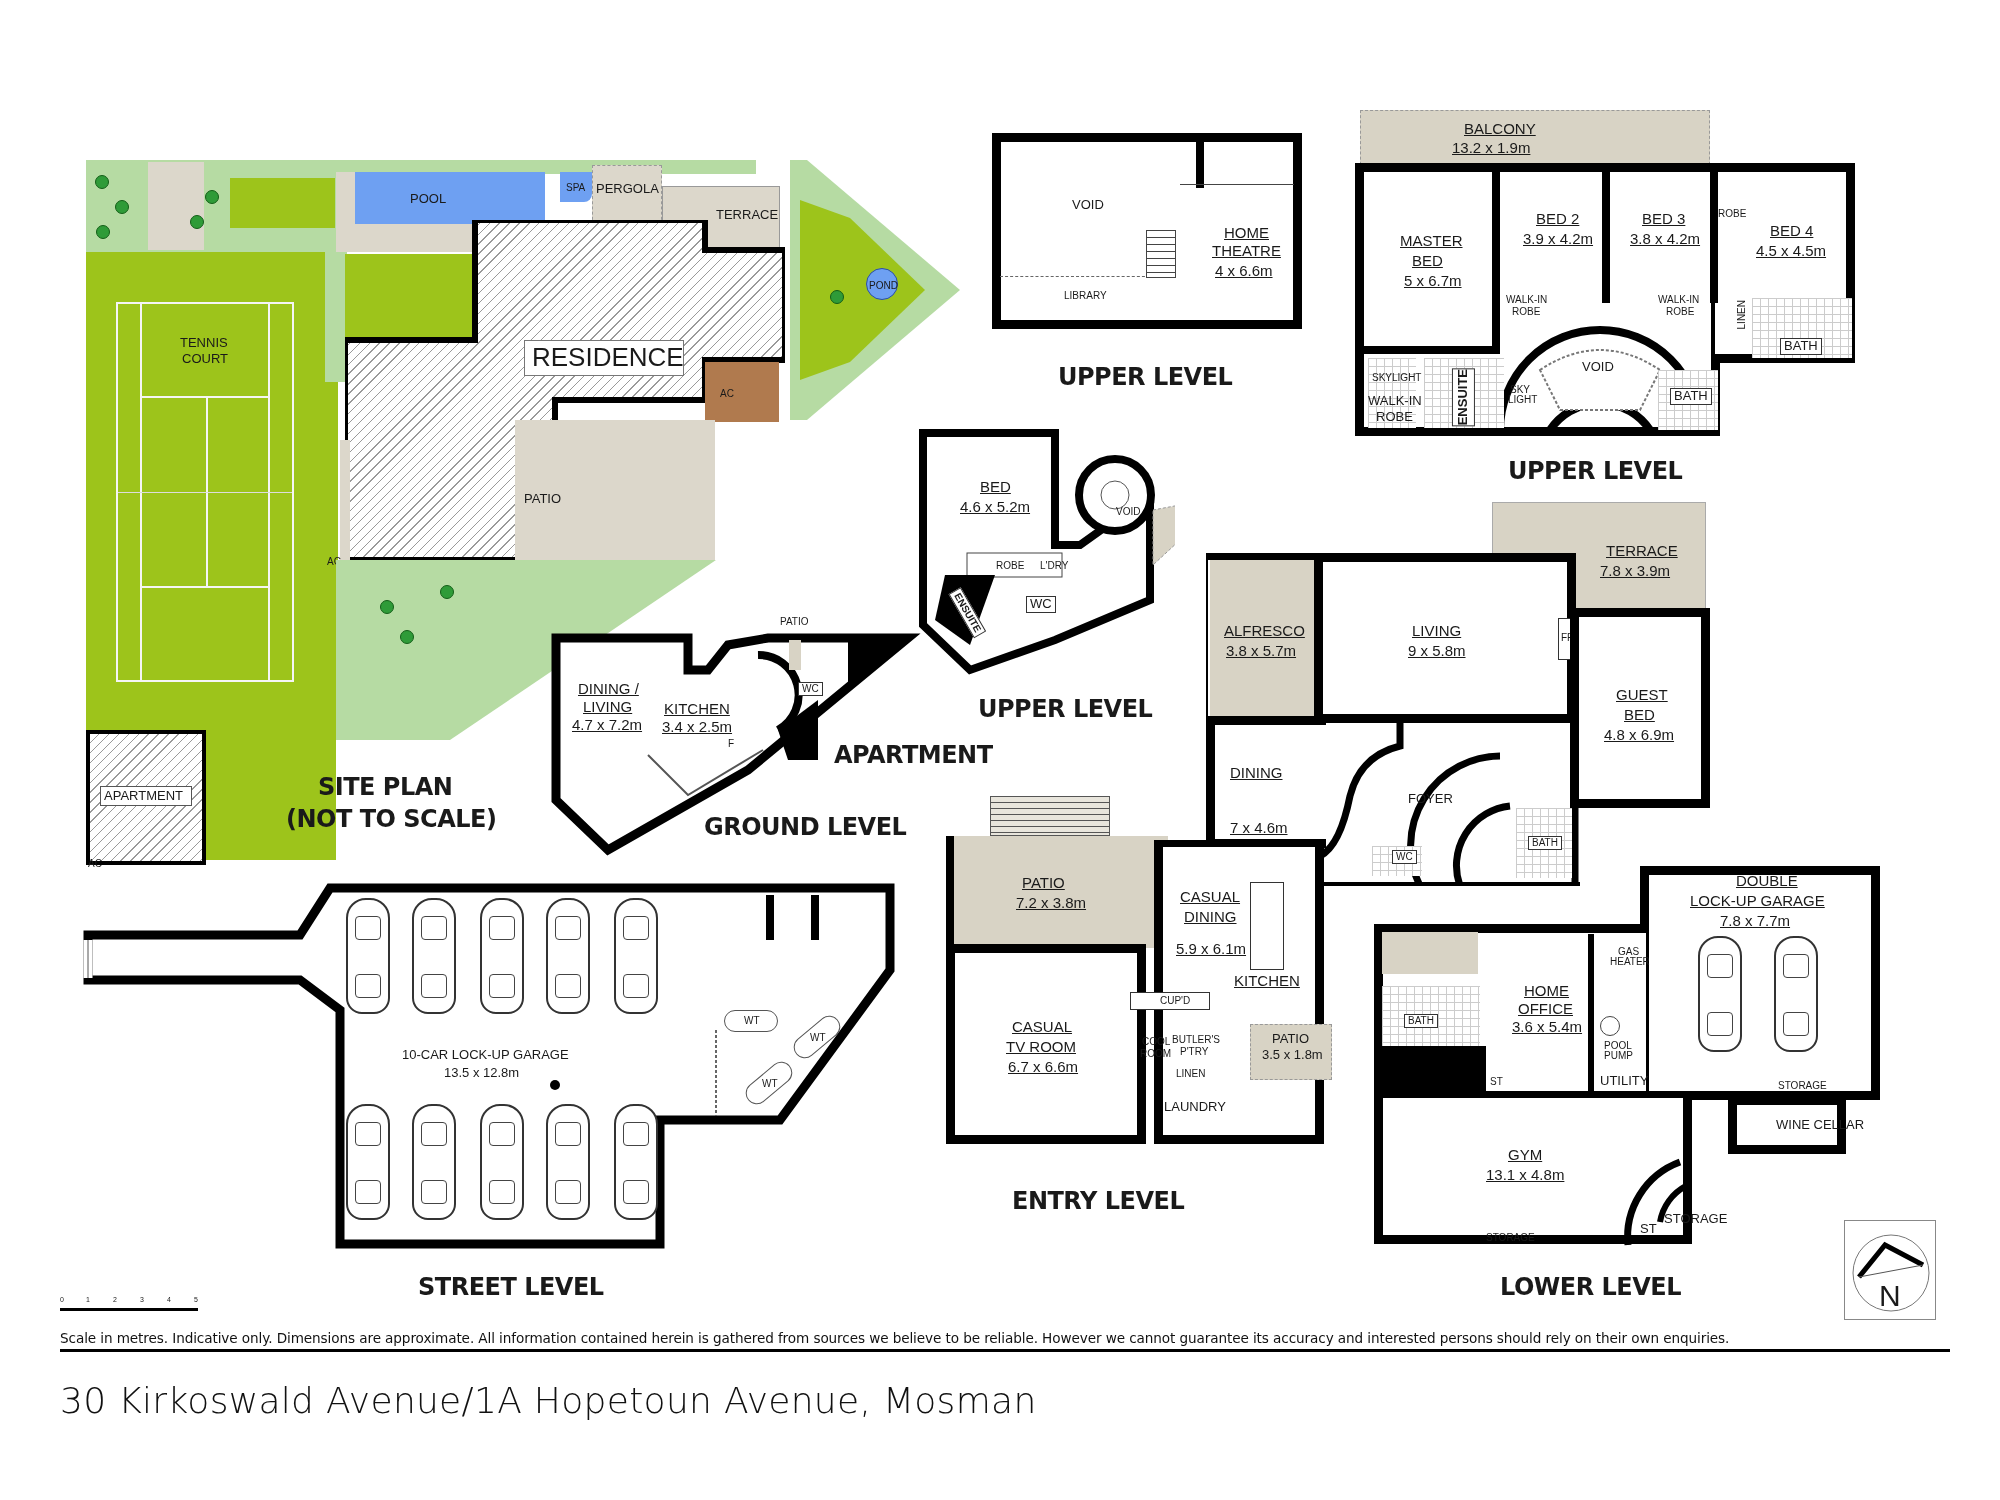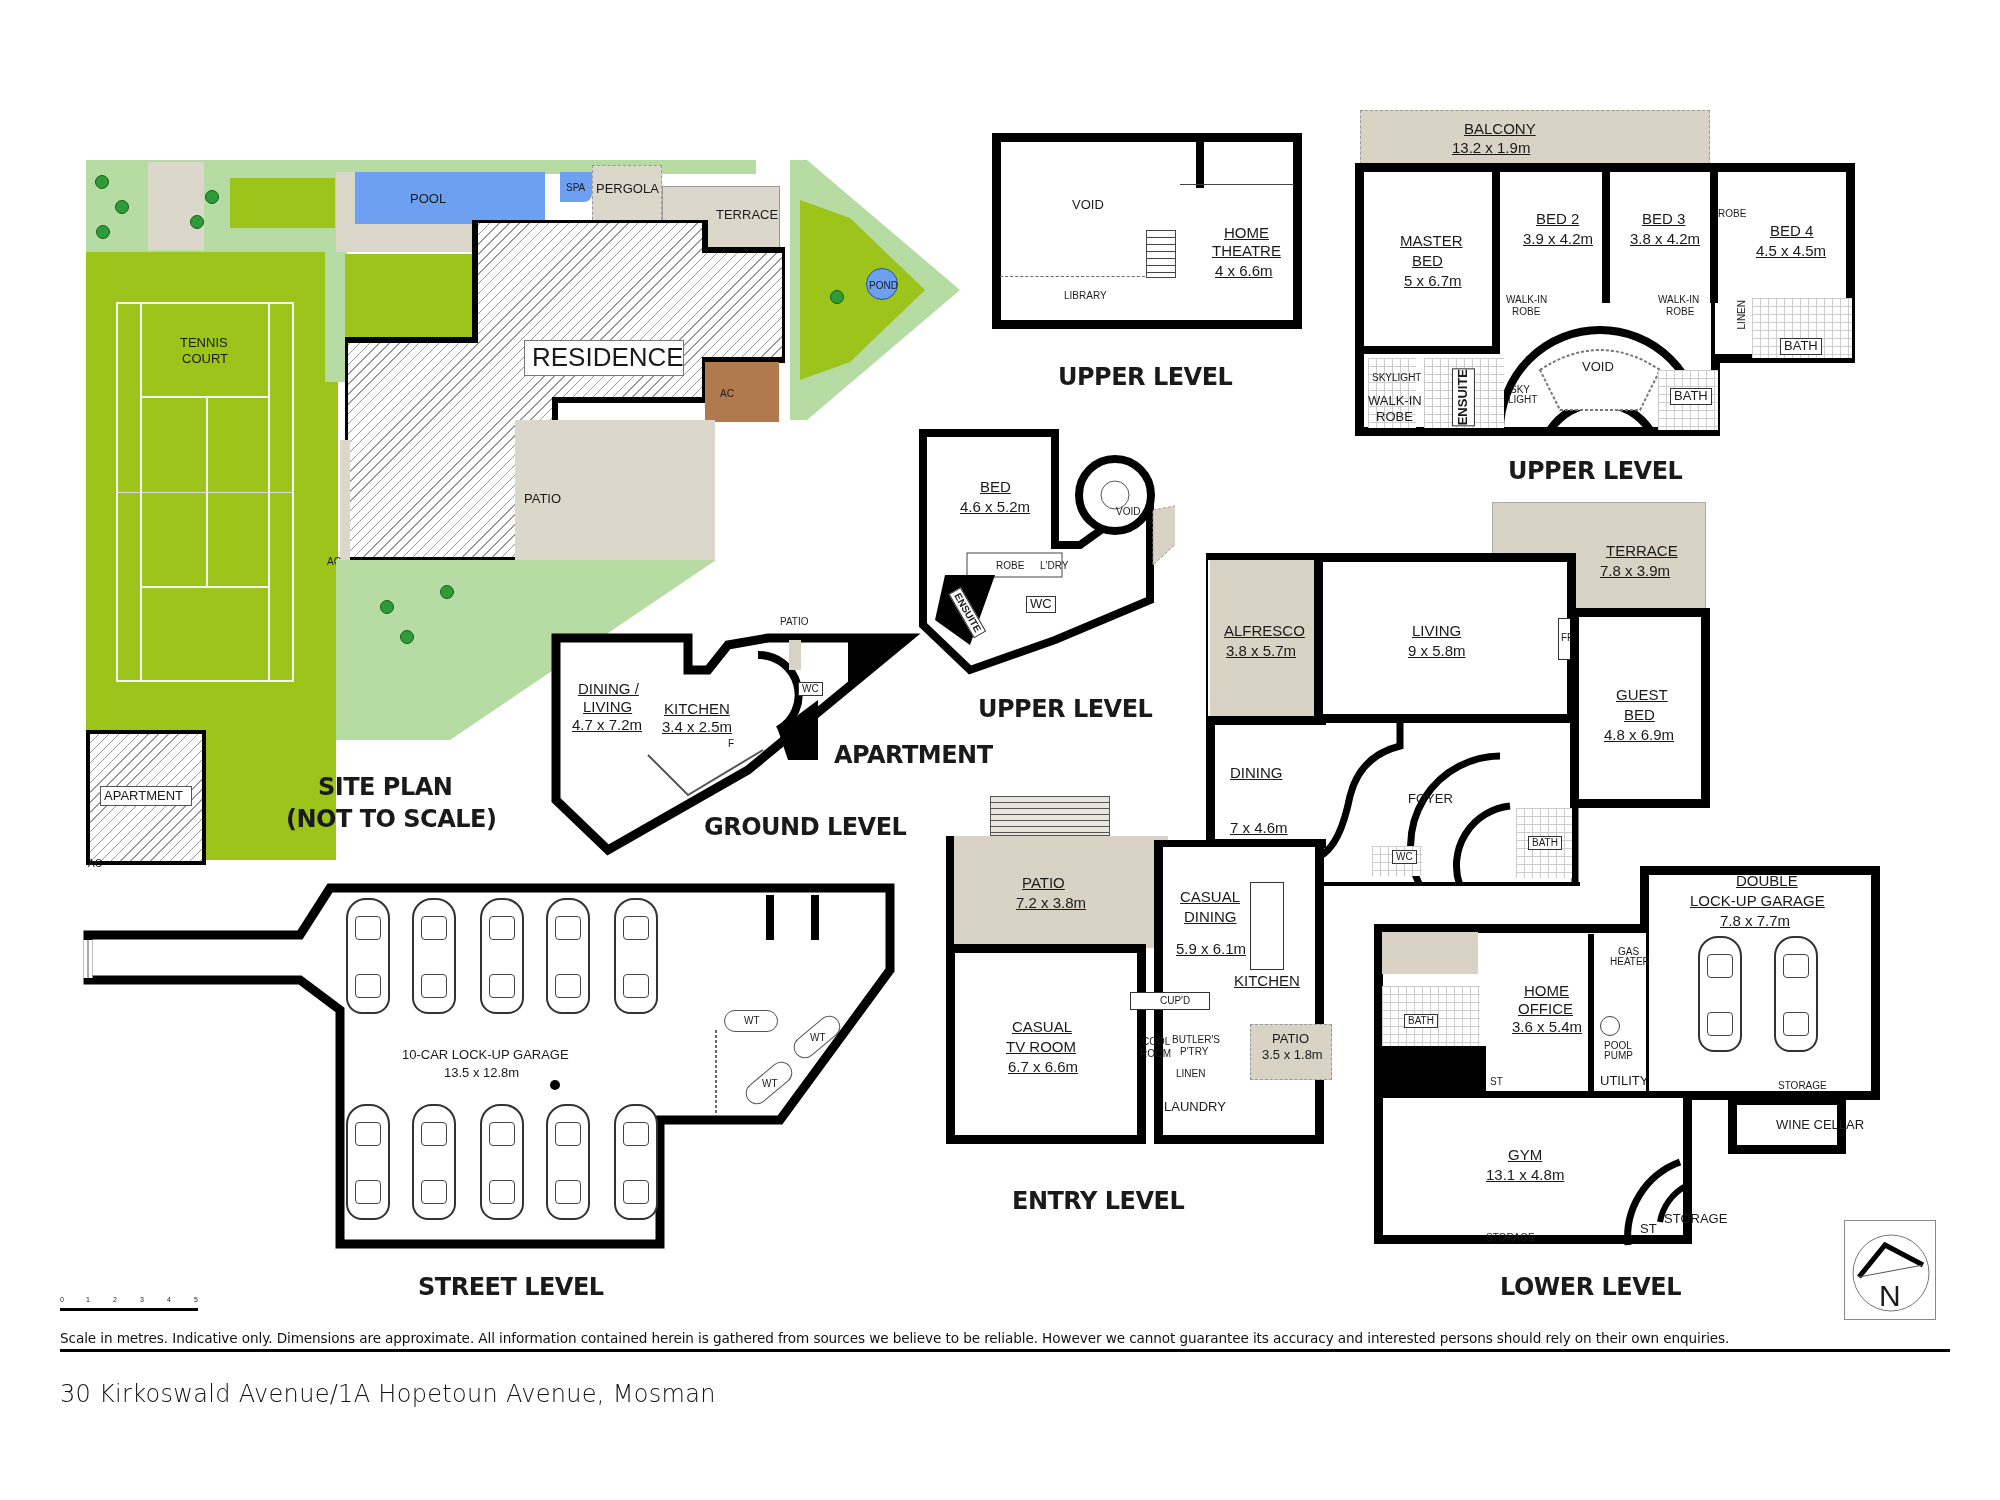--- a/index.html
+++ b/index.html
@@ -390,14 +390,14 @@
   <span class="lbl xs" style="left:80px;top:0;font-size:7px;">3</span>
   <span class="lbl xs" style="left:107px;top:0;font-size:7px;">4</span>
   <span class="lbl xs" style="left:134px;top:0;font-size:7px;">5</span>
 </div>
 
 <div class="abs" style="left:60px;top:1330px;width:1890px;border-bottom:3px solid #000;padding-bottom:3px;">
   <span style="font-family:'DejaVu Sans',sans-serif;font-size:13.6px;letter-spacing:-0.1px;white-space:nowrap;display:block;">Scale in metres. Indicative only. Dimensions are approximate. All information contained herein is gathered from sources we believe to be reliable. However we cannot guarantee its accuracy and interested persons should rely on their own enquiries.</span>
 </div>
 
 <div class="abs" style="left:60px;top:1380px;">
-  <span style="font-family:'DejaVu Sans',sans-serif;font-weight:300;font-size:24px;letter-spacing:0.3px;white-space:nowrap;">30 Kirkoswald Avenue/1A Hopetoun Avenue, Mosman</span>
+  <span style="font-family:'DejaVu Sans',sans-serif;font-weight:300;font-size:36px;letter-spacing:0.3px;white-space:nowrap;">30 Kirkoswald Avenue/1A Hopetoun Avenue, Mosman</span>
 </div>
 
 </body></html>

